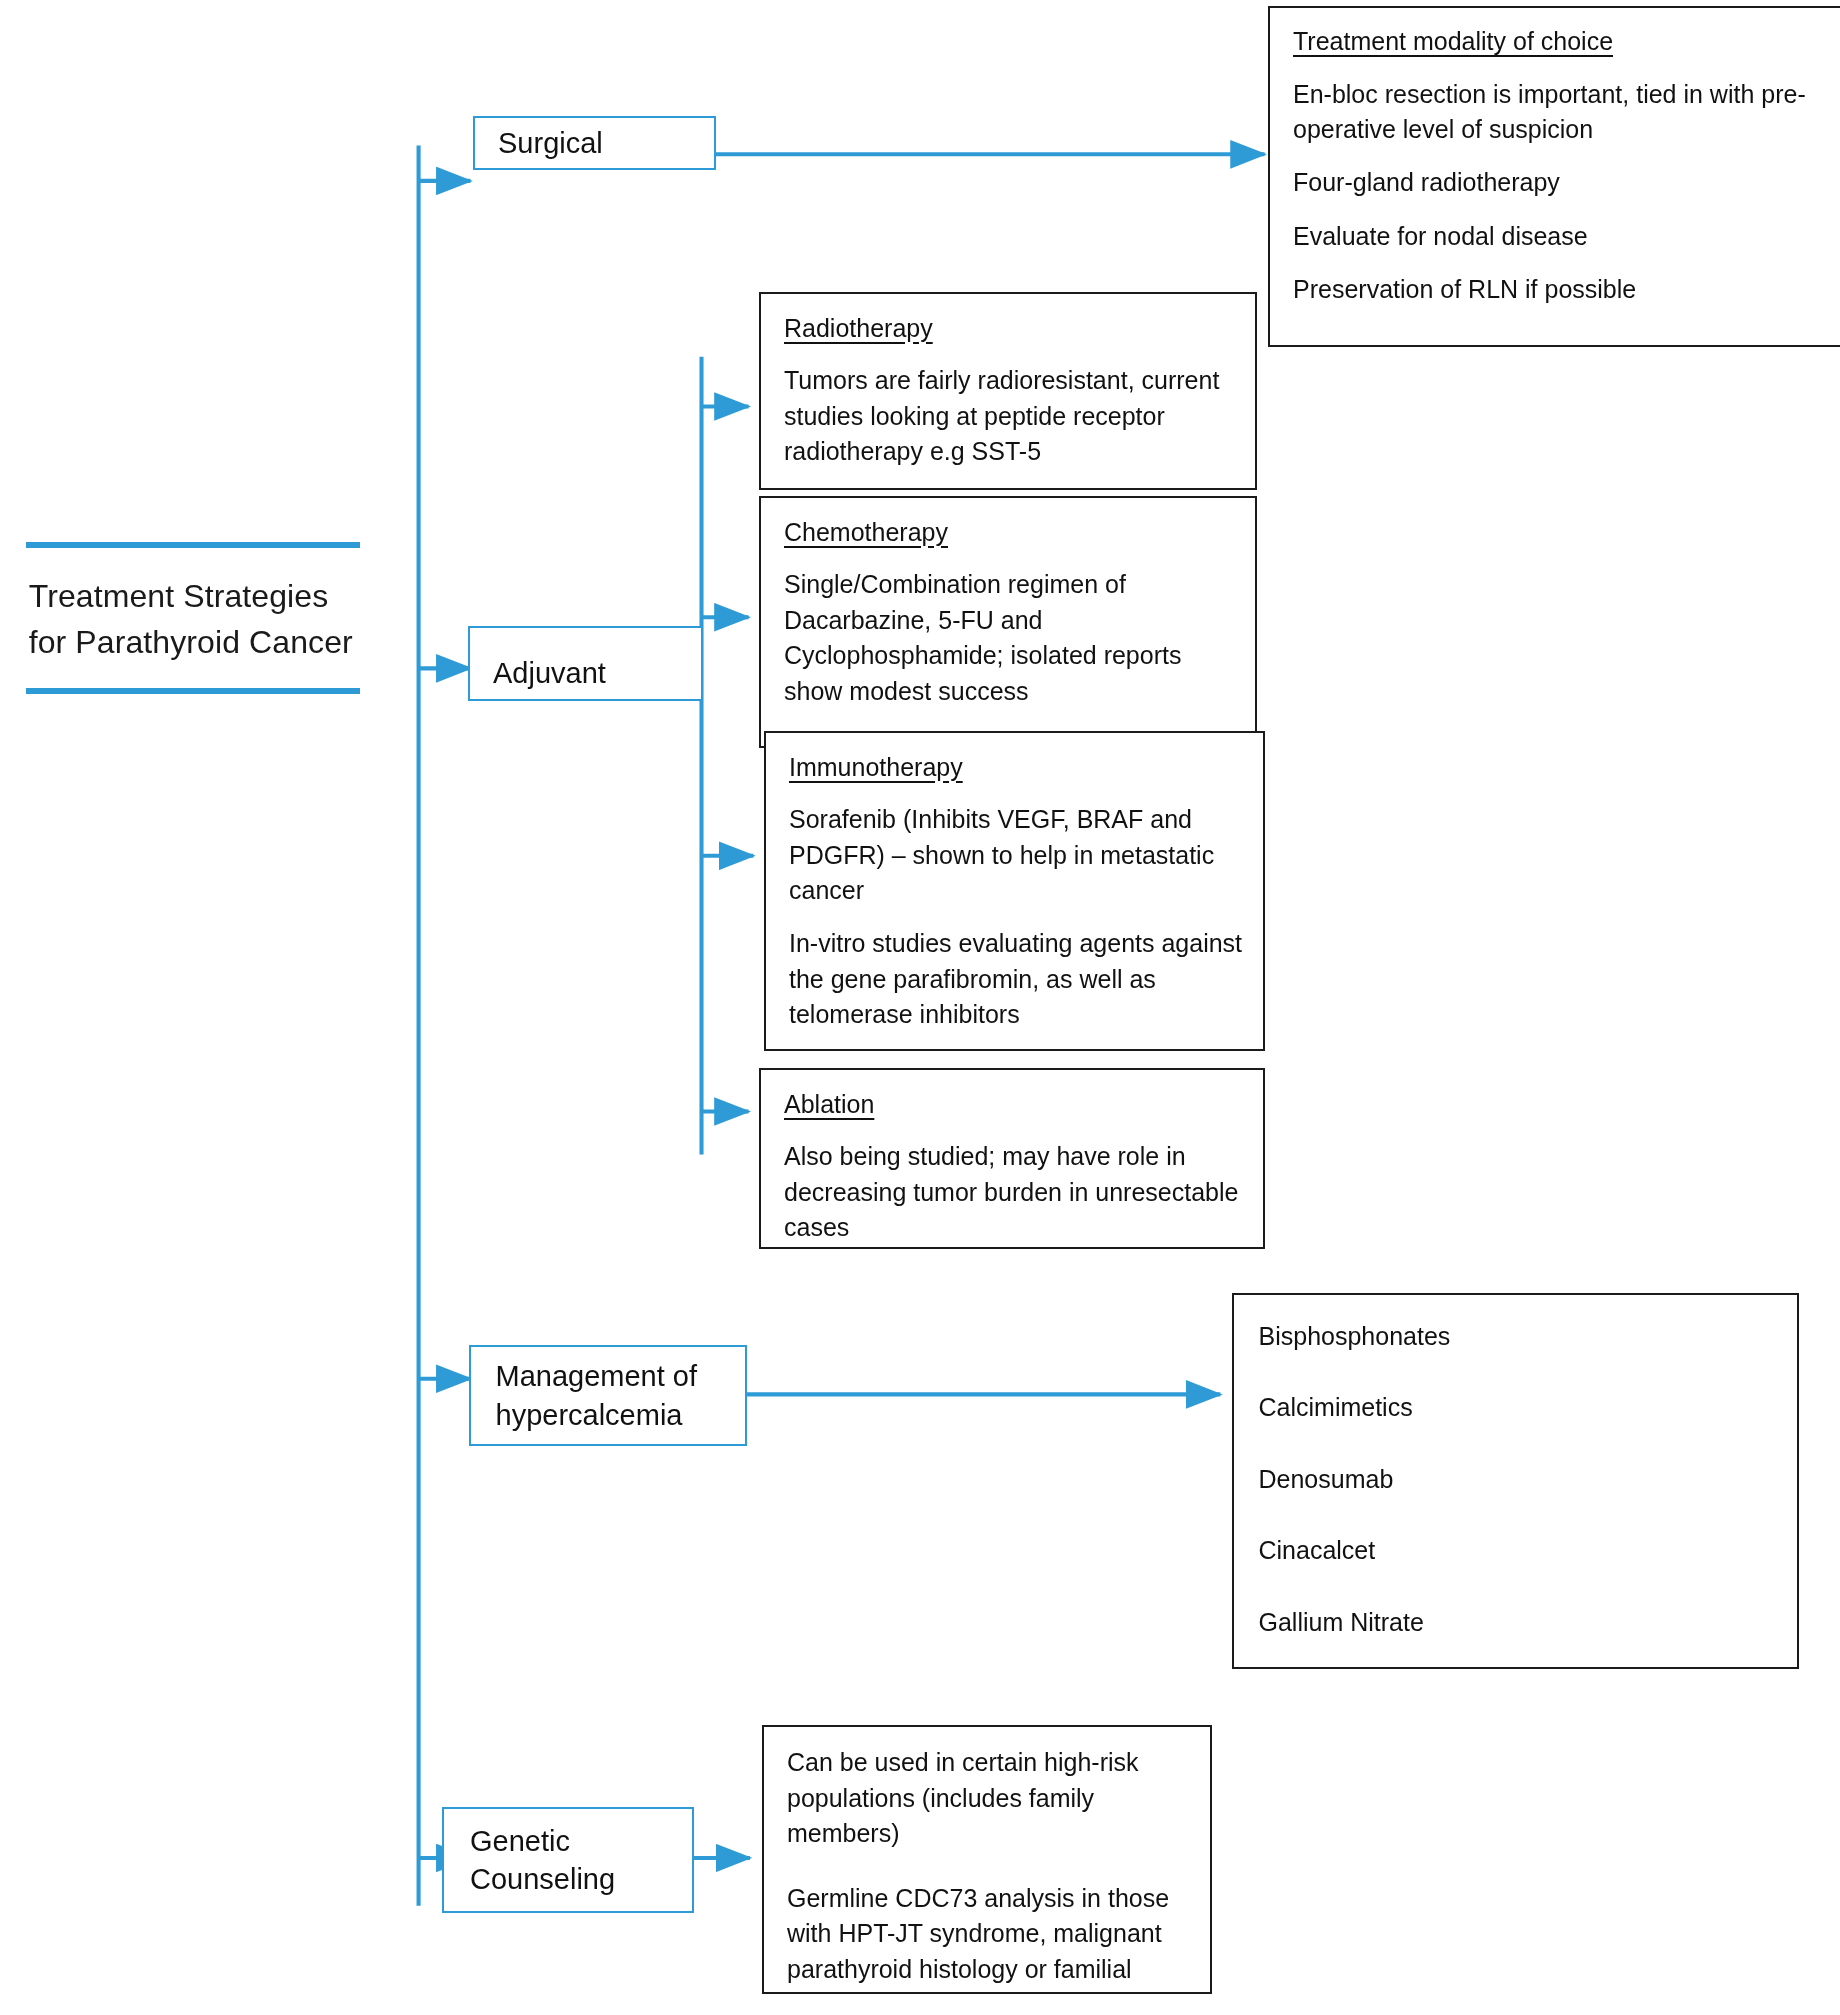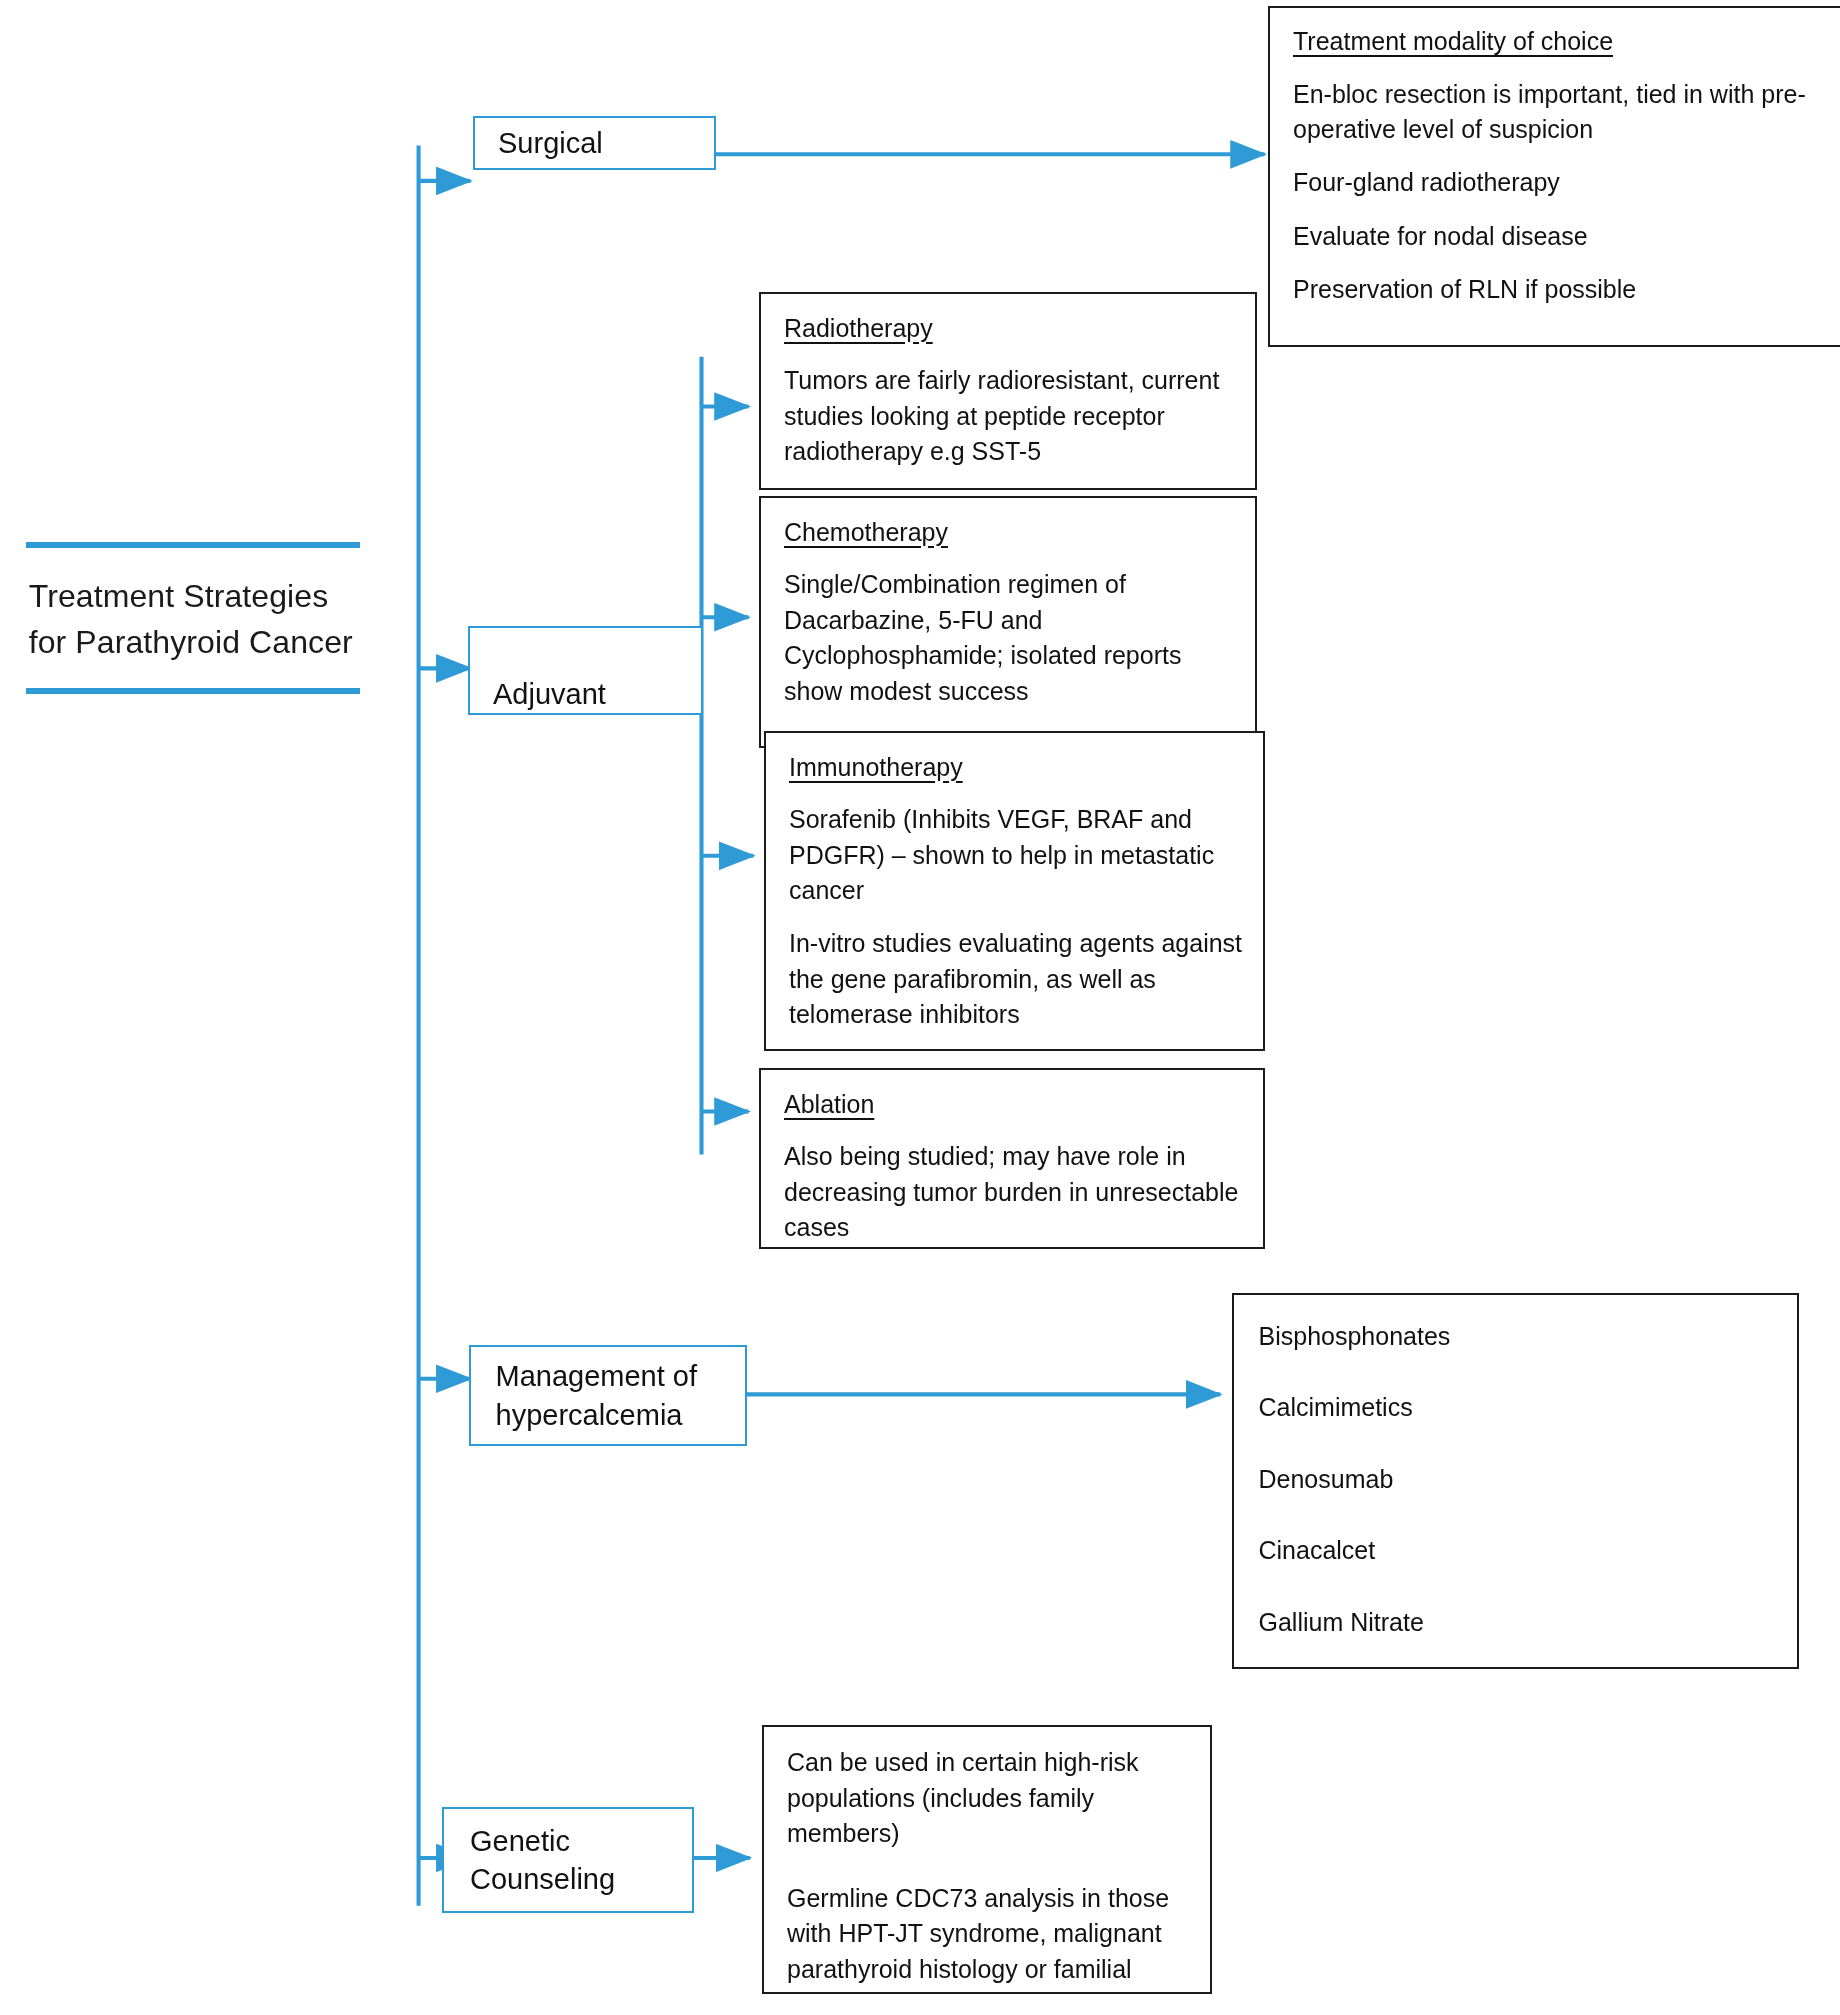--- a/index.html
+++ b/index.html
@@ -145,21 +145,21 @@
       <div>Treatment Strategies</div>
       <div>for Parathyroid Cancer</div>
     </div>
     <div class="title-rule"></div>
   </div>
 
   <div class="node" style="left:473px; top:116px; width:243px; height:54px;">
     <span class="node-label">Surgical</span>
   </div>
 
-  <div class="node" style="left:468px; top:626px; width:235px; height:89px; align-items:flex-end; padding-top:19px;">
+  <div class="node" style="left:468px; top:626px; width:235px; height:75px; align-items:center; padding-top:19px;">
     <span class="node-label">Adjuvant</span>
   </div>
 
   <div class="node" style="left:469px; top:1345px; width:278px; height:101px; padding-left:24.5px;">
     <span class="node-label">
       <span>Management of</span><br>
       <span>hypercalcemia</span>
     </span>
   </div>
 

